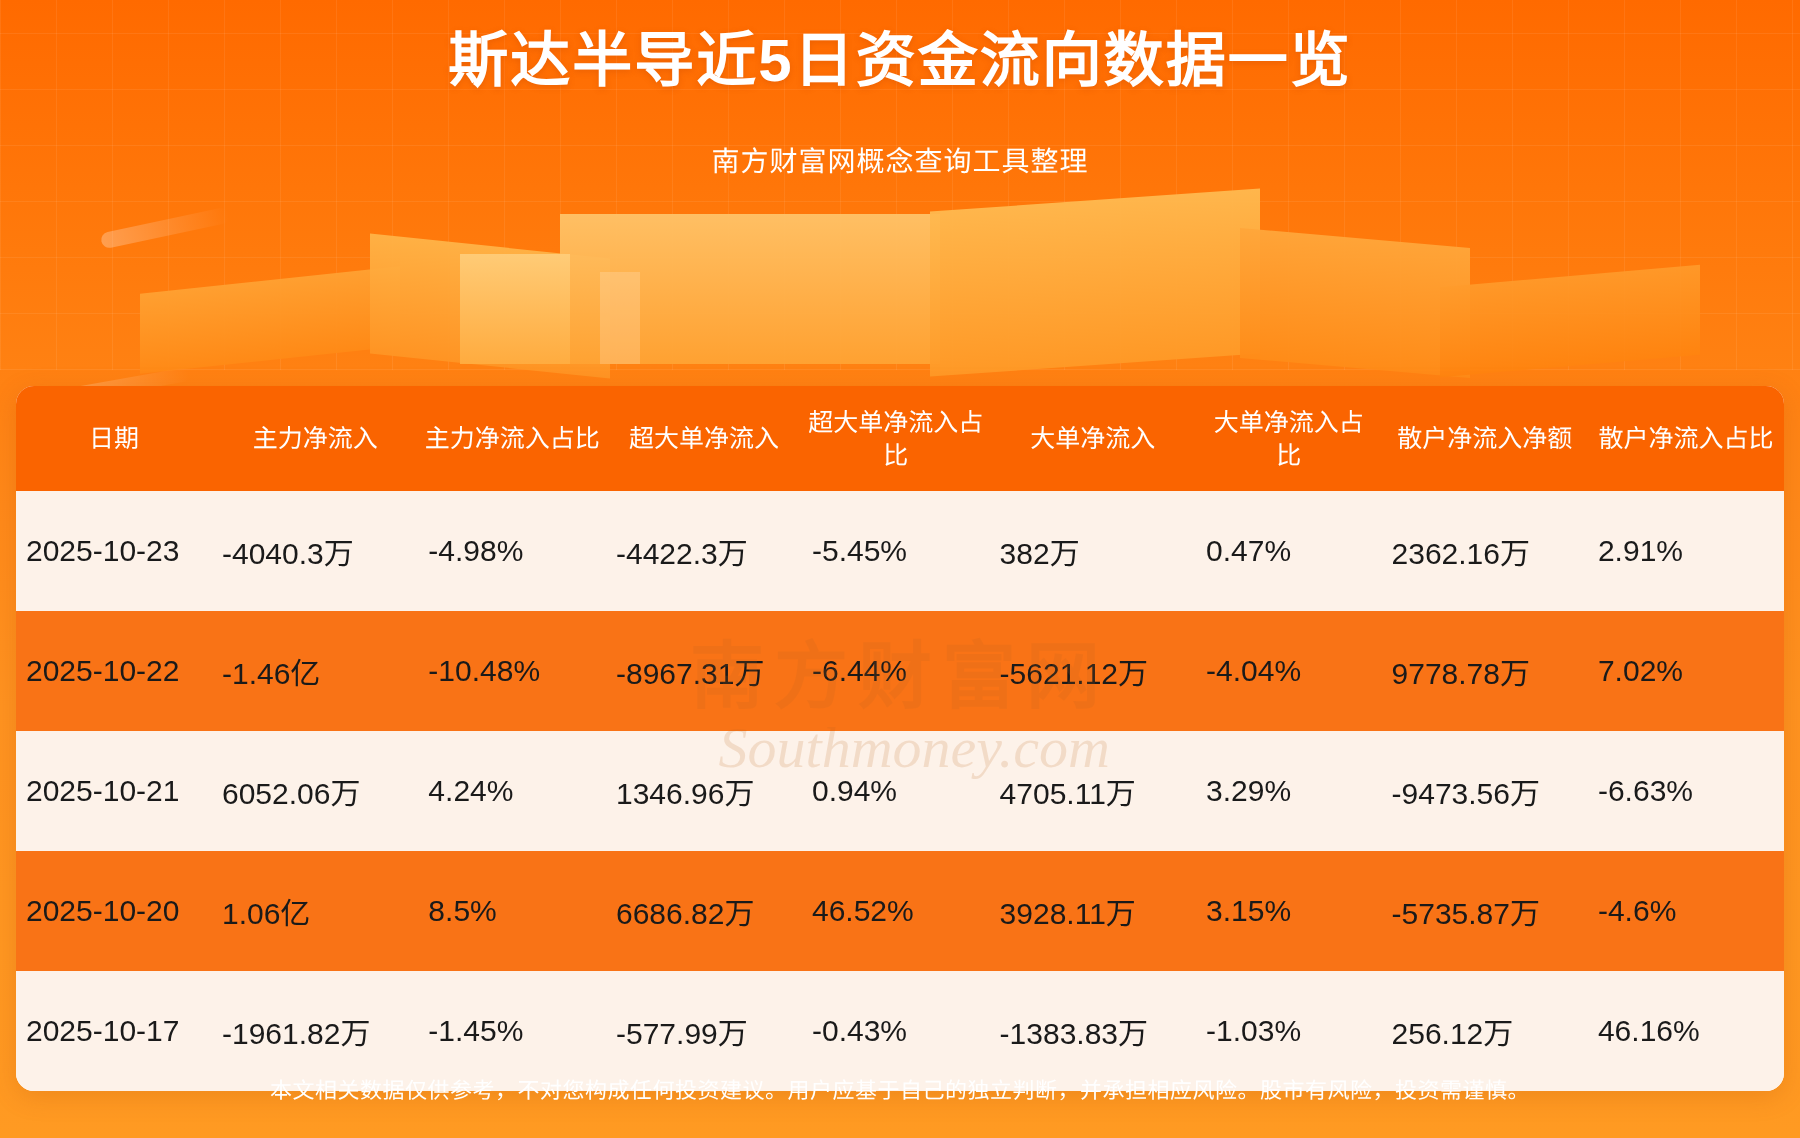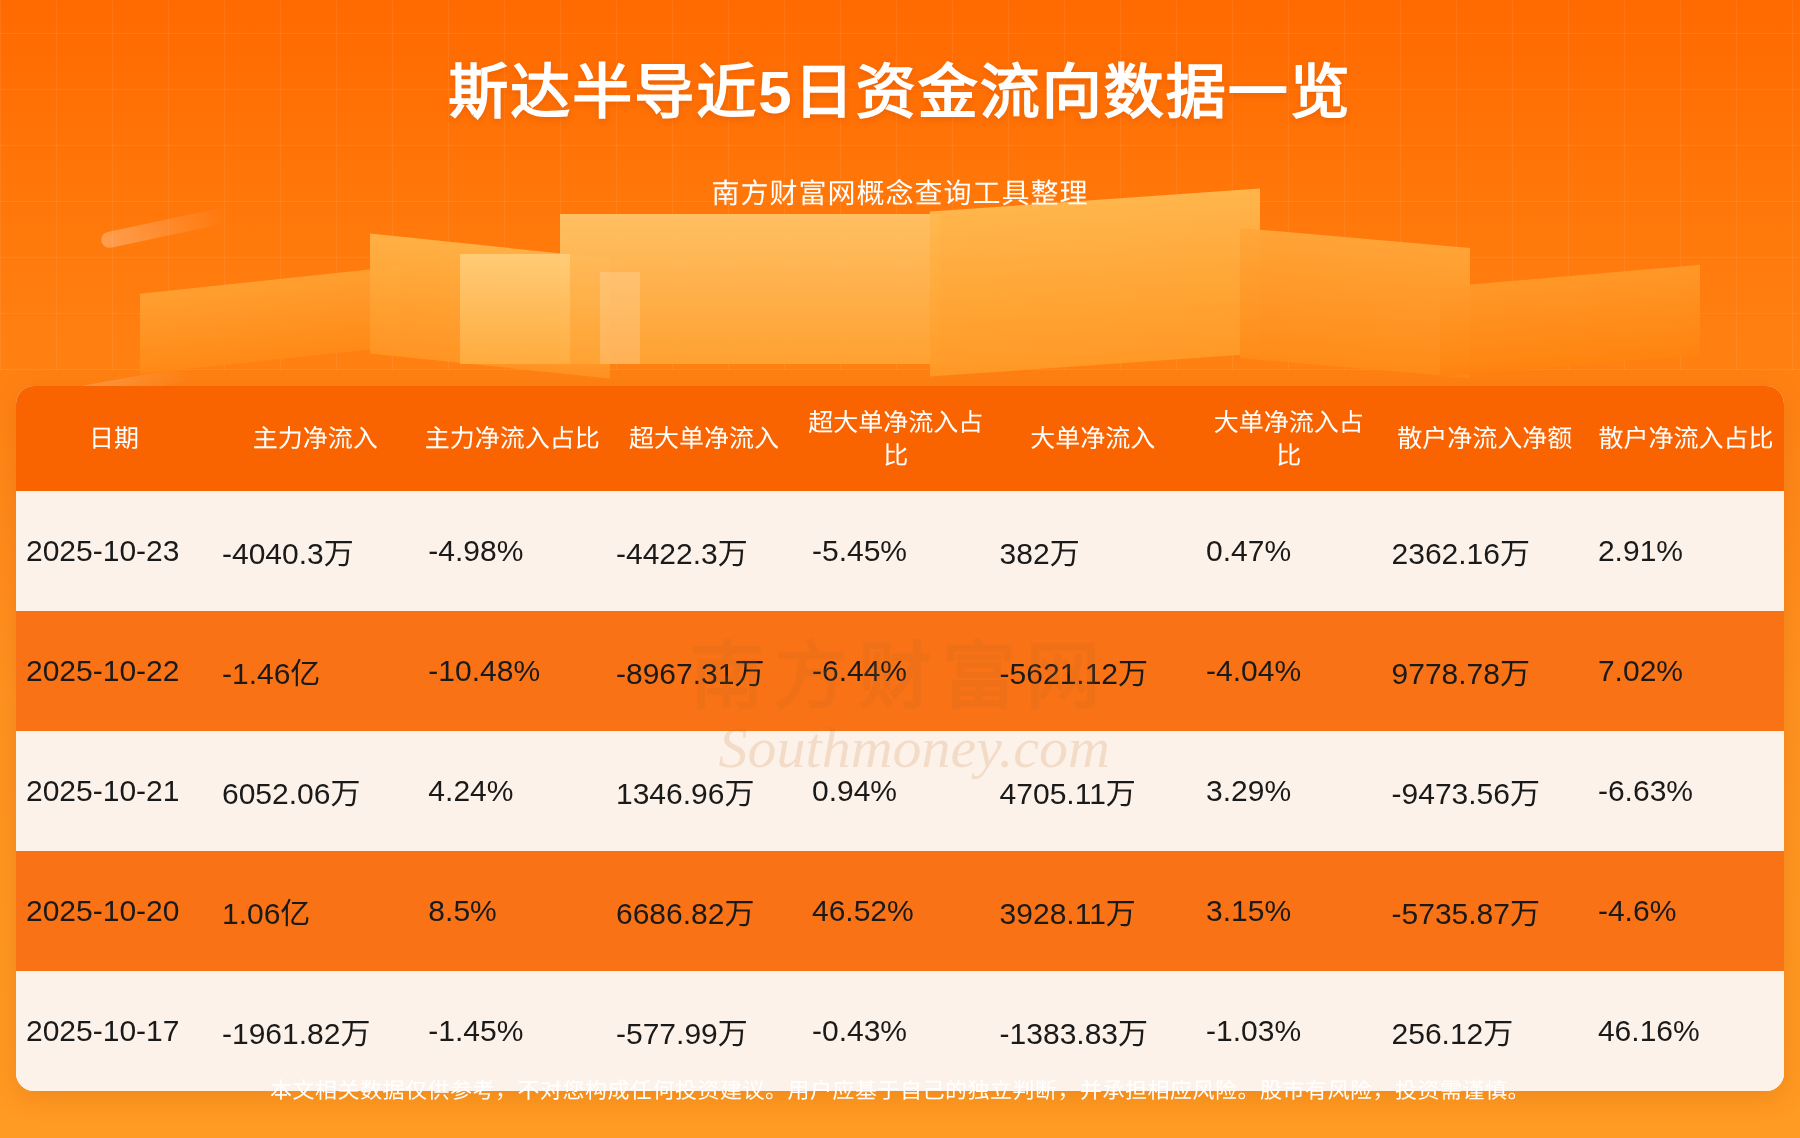--- a/index.html
+++ b/index.html
@@ -42,21 +42,21 @@
   .blk-e { left: 1240px; top: 58px;  width: 230px; height: 130px; background: linear-gradient(180deg,#FFA63A,#FF8C18); transform: skewY(5deg); opacity: .95; }
   .blk-f { left: 1440px; top: 96px;  width: 260px; height: 90px;  background: linear-gradient(180deg,#FF9B2B,#FF840F); transform: skewY(-5deg); opacity: .9; }
   .blk-g { left: 460px;  top: 74px;  width: 110px; height: 110px; background: linear-gradient(180deg,#FFCE7B,#FFAE42); opacity: .9; }
   .blk-h { left: 600px;  top: 92px;  width: 40px;  height: 92px;  background: rgba(255,255,255,.18); }
   .streak { position: absolute; background: linear-gradient(90deg, rgba(255,255,255,.28), rgba(255,255,255,0)); border-radius: 40px; }
   .s1 { left: 100px; top: 40px;  width: 130px; height: 16px; transform: rotate(-12deg); }
   .s2 { left: 40px;  top: 200px; width: 150px; height: 14px; transform: rotate(-10deg); }
   .s3 { left: 1230px; top: 230px; width: 120px; height: 14px; transform: rotate(-14deg); }
   .s4 { left: 1560px; top: 250px; width: 130px; height: 12px; transform: rotate(-10deg); }
 
-  .hero { position: relative; z-index: 3; padding-top: 58px; text-align: center; }
+  .hero { position: relative; z-index: 3; padding-top: 26px; text-align: center; }
 
   .hero-title {
     font-size: 60px;
     font-weight: 700;
     color: #FFFFFF;
     letter-spacing: 2px;
     line-height: 1.18;
     text-shadow: 0 2px 6px rgba(180,60,0,.25);
   }
 

